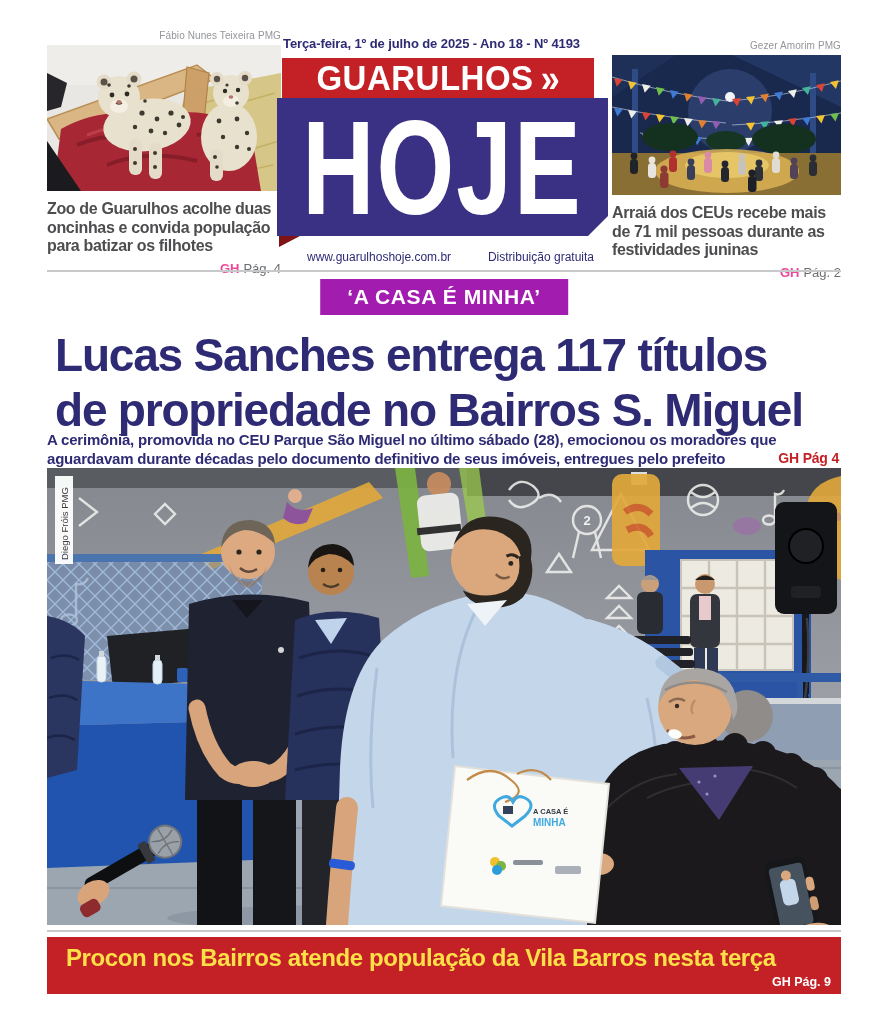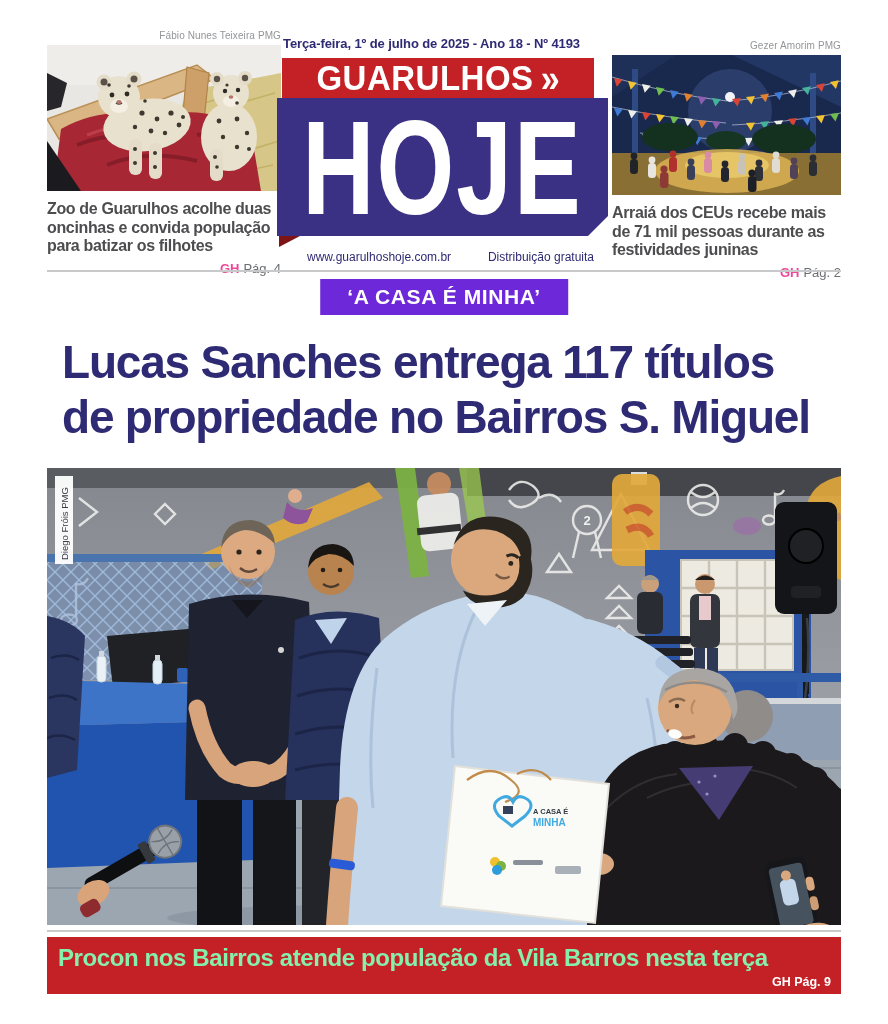--- a/index.html
+++ b/index.html
@@ -26,31 +26,31 @@
             clip-path:polygon(0 0,100% 0,100% calc(100% - 20px),calc(100% - 20px) 100%,0 100%);}
   .logo-box .hoje{color:#fff;font-weight:800;font-size:100px;letter-spacing:2px;transform:scaleY(1.33);line-height:1;}
   .logo-fold{position:absolute;left:2px;bottom:-11px;width:21px;height:11px;background:#7e1416;
              clip-path:polygon(0 0,100% 0,0 100%);}
   .logo-sub{margin-top:14px;display:flex;justify-content:space-between;padding:0 14px 0 30px;
             font-size:12px;font-weight:normal;color:#2e2a74;}
 
   .rule{background:#c8c9cb;height:2px;}
 
   
-  .kicker{left:50%;top:279px;transform:translateX(-50%);background:#6d28d9;color:#fff;
+  .kicker{left:50%;top:279px;transform:translateX(-50%);background:#a21caf;color:#fff;
           font-weight:800;font-size:21px;letter-spacing:.6px;padding:6px 27px;white-space:nowrap;}
   .headline{left:47px;top:320px;width:794px;color:#2e2a74;font-weight:800;font-size:46px;
             line-height:55px;letter-spacing:-1.2px;}
   .deck{left:47px;top:431px;width:794px;color:#2e2a74;font-weight:bold;font-size:15px;
         line-height:1.25;letter-spacing:-.2px;}
   .deck .ref{position:absolute;right:2px;bottom:1px;color:#c42127;font-weight:800;font-size:14px;}
 
   
   .bottom-bar{left:47px;top:937px;width:794px;height:57px;background:#c42127;}
-  .bottom-bar .bh{padding:7px 9px 0 11px;color:#86efac;font-weight:800;font-size:24px;letter-spacing:-.4px;white-space:nowrap;}
+  .bottom-bar .bh{padding:7px 9px 0 19px;color:#fde047;font-weight:800;font-size:24px;letter-spacing:-.4px;white-space:nowrap;}
   .bottom-bar .ref{position:absolute;right:10px;bottom:5px;color:#fff;font-weight:bold;font-size:12.5px;}
 
   svg{display:block;}
 </style>
 </head>
 <body>
 
 <div class="page">
 
   <div class="abs brief" style="left:47px;top:30px;">
@@ -293,24 +293,28 @@
           </g>
       </g>
     </svg>
     <div class="caption">Arraiá dos CEUs recebe mais de 71 mil pessoas durante as festividades juninas</div>
     <div class="pageref"><b>GH</b><span>Pág. 2</span></div>
   </div>
 
   <div class="abs rule" style="left:47px;top:270px;width:794px;"></div>
 
   <div class="abs kicker">‘A CASA É MINHA’</div>
-  <h1 class="abs headline" style="margin:15px;">
+  <h1 class="abs headline" style="margin:8px;">
     <span style="display:block">Lucas Sanches entrega 117 títulos</span>
     <span style="display:block">de propriedade no Bairros S. Miguel</span>
   </h1>
+  <div class="abs deck">
+    <span>A cerimônia, promovida no CEU Parque São Miguel no último sábado (28), emocionou os moradores que aguardavam durante décadas pelo documento definitivo de seus imóveis, entregues pelo prefeito</span>
+    <span class="ref">GH Pág 4</span>
+  </div>
 
   <svg class="abs" style="left:47px;top:468px;" width="794" height="457" viewBox="0 0 794 457">
     <defs>
       <linearGradient id="wg" x1="0" y1="0" x2="0" y2="1">
         <stop offset="0" stop-color="#84878d"></stop>
           <stop offset="1" stop-color="#9da0a6"></stop>
       </linearGradient>
       <pattern id="mesh" width="16" height="16" patternUnits="userSpaceOnUse">
         <path d="M0 0 L16 16 M16 0 L0 16" stroke="#a9c4e4" stroke-width="1.4" fill="none"></path>
       </pattern>

